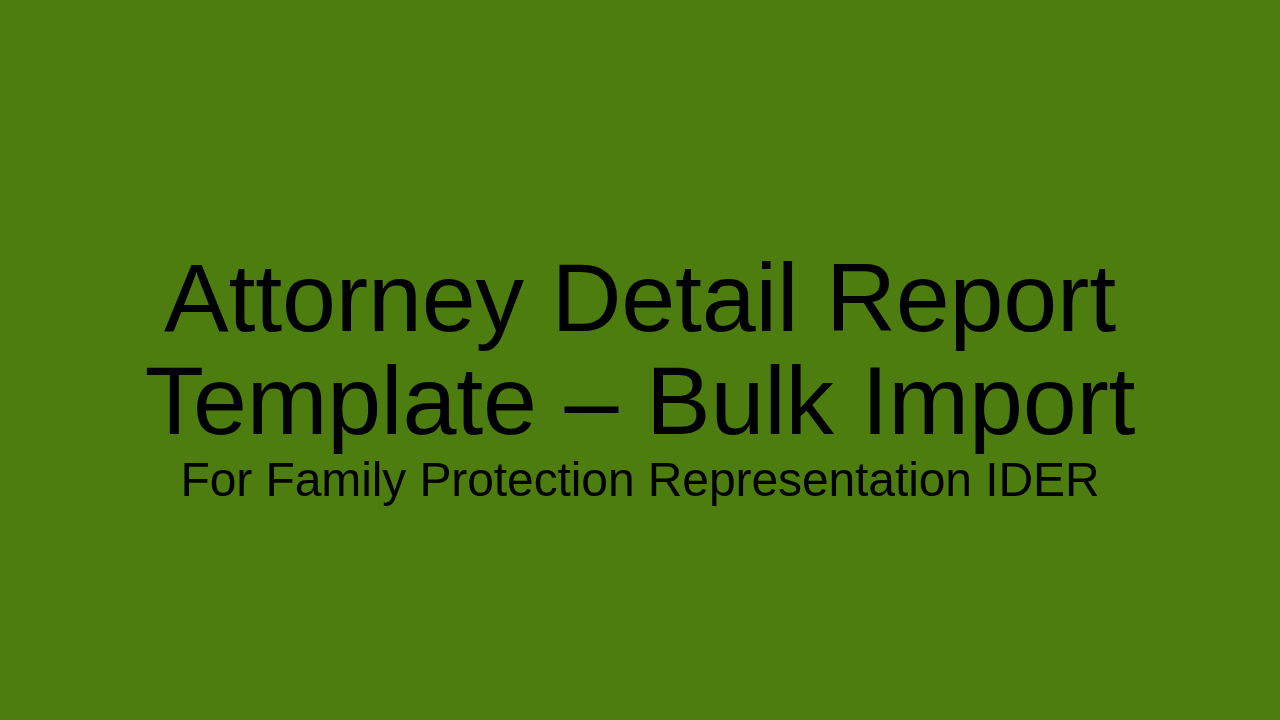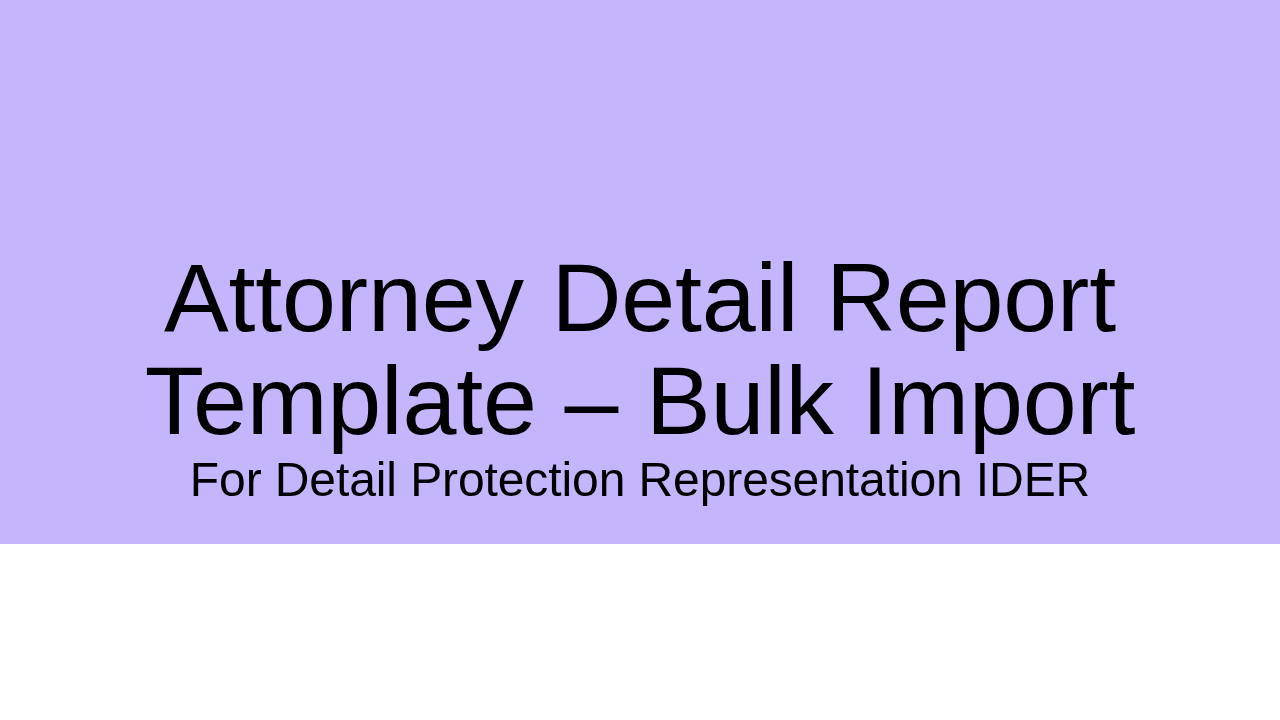--- a/index.html
+++ b/index.html
@@ -12,22 +12,22 @@
     height: 720px;
     overflow: hidden;
     background: #ffffff;
     font-family: "Liberation Sans", sans-serif;
     -webkit-font-smoothing: antialiased;
   }
 
   .slide {
     position: relative;
     width: 1280px;
-    height: 544px;
-    background: #c4b5fd;
+    height: 720px;
+    background: #4d7c0f;
     box-sizing: border-box;
   }
 
   
   .title-placeholder {
     position: absolute;
     left: 128px;
     top: 112px;
     width: 1024px;
     height: 340px;
@@ -82,16 +82,16 @@
 </head>
 <body>
 
 <div class="slide">
 
   <div class="title-placeholder">
     <h1 class="slide-title">Attorney Detail Report Template – Bulk Import</h1>
   </div>
 
   <div class="subtitle-placeholder">
-    <p class="slide-subtitle">For Detail Protection Representation IDER</p>
+    <p class="slide-subtitle">For Family Protection Representation IDER</p>
   </div>
 
 </div>
 
 </body></html>

